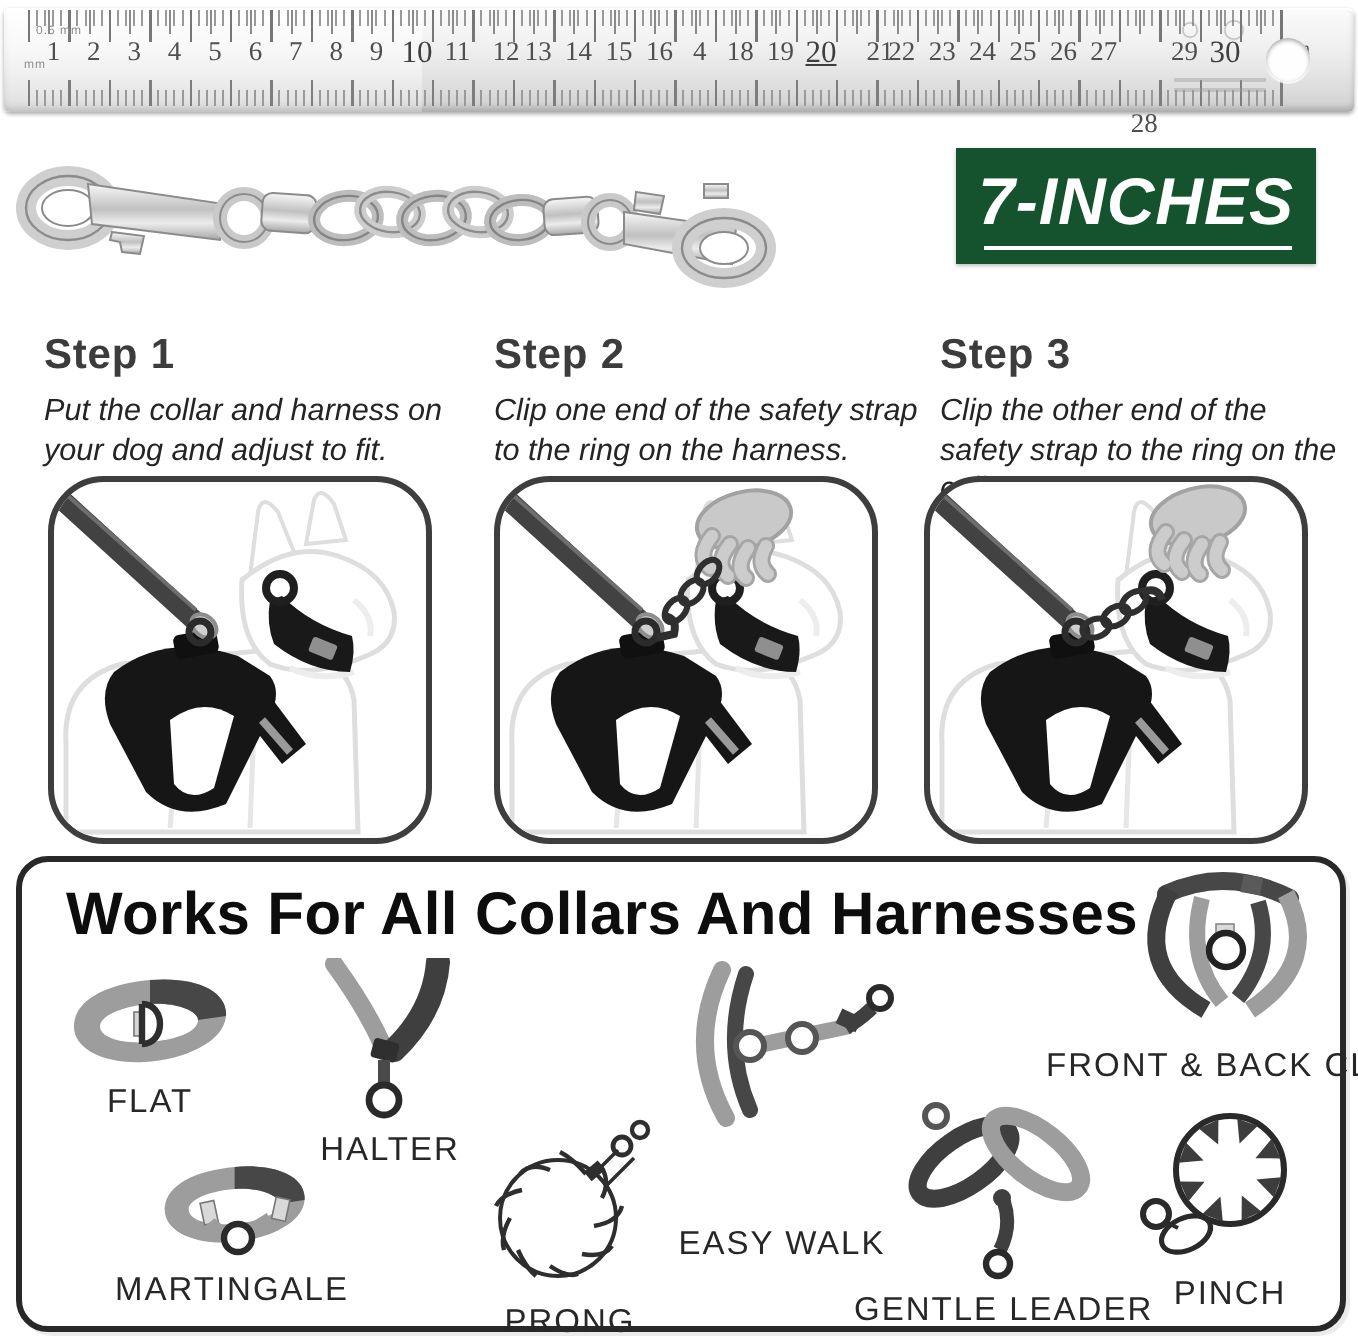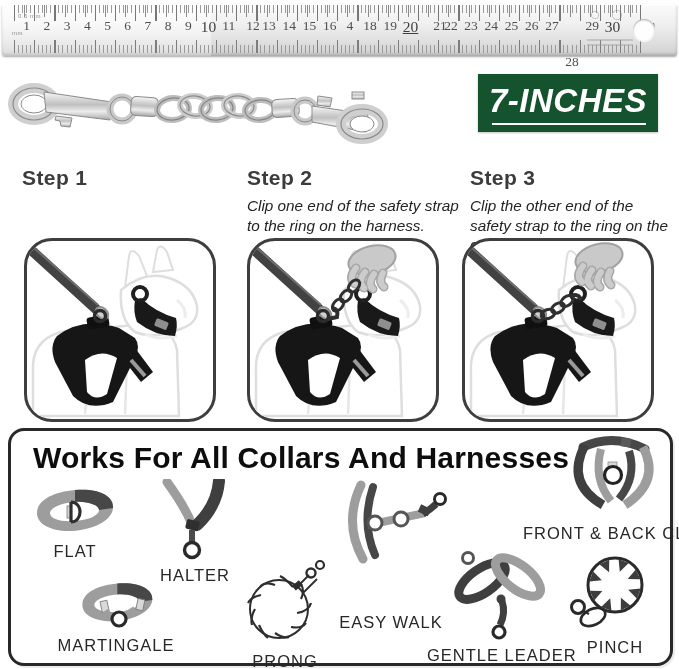--- a/index.html
+++ b/index.html
@@ -165,20 +165,21 @@
     </g>
   </svg>
 
   <div class="size-label" id="size-label" style="background: #14532d;">
     <span class="txt">7-INCHES</span>
     <div class="size-underline"></div>
   </div>
 
   <div class="step step1">
     <div class="step-title">Step 1</div>
+    <div class="step-desc">Put the collar and harness on your dog and adjust to fit.</div>
   </div>
   <div class="step step2">
     <div class="step-title">Step 2</div>
     <div class="step-desc">Clip one end of the safety strap to the ring on the harness.</div>
   </div>
   <div class="step step3">
     <div class="step-title">Step 3</div>
     <div class="step-desc">Clip the other end of the safety strap to the ring on the collar.</div>
   </div>
 

